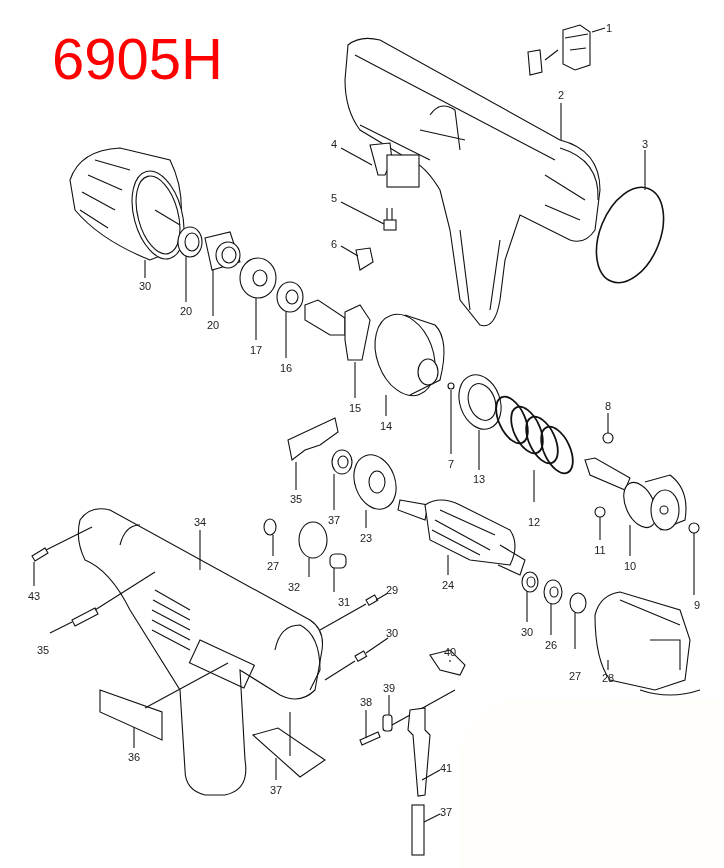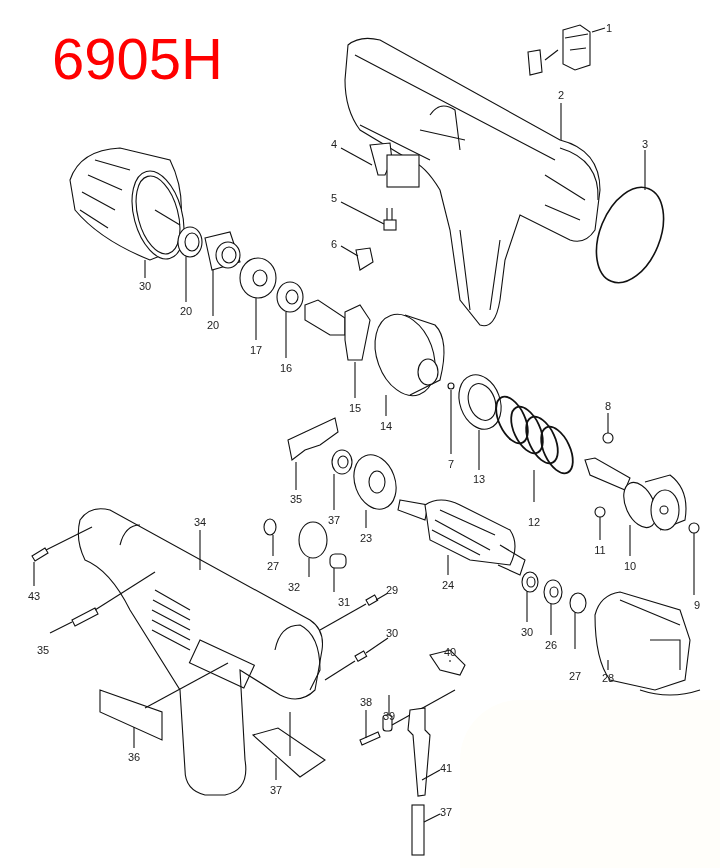--- a/index.html
+++ b/index.html
@@ -258,18 +258,18 @@
   <div class="lbl" style="left:392px;top:590px">29</div>
   <div class="lbl" style="left:392px;top:633px">30</div>
   <div class="lbl" style="left:344px;top:602px">31</div>
   <div class="lbl" style="left:294px;top:587px">32</div>
   <div class="lbl" style="left:273px;top:566px">27</div>
   <div class="lbl" style="left:200px;top:522px">34</div>
   <div class="lbl" style="left:43px;top:650px">35</div>
   <div class="lbl" style="left:134px;top:757px">36</div>
   <div class="lbl" style="left:276px;top:790px">37</div>
   <div class="lbl" style="left:366px;top:702px">38</div>
-  <div class="lbl" style="left:389px;top:716px">39</div>
+  <div class="lbl" style="left:389px;top:688px">39</div>
   <div class="lbl" style="left:450px;top:652px">40</div>
   <div class="lbl" style="left:446px;top:768px">41</div>
   <div class="lbl" style="left:446px;top:812px">37</div>
   <div class="lbl" style="left:34px;top:596px">43</div>
 </div>
 
 </body></html>

